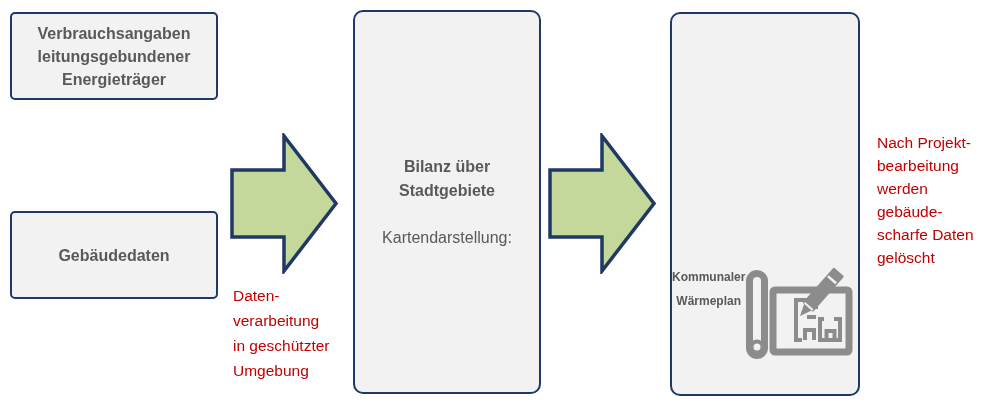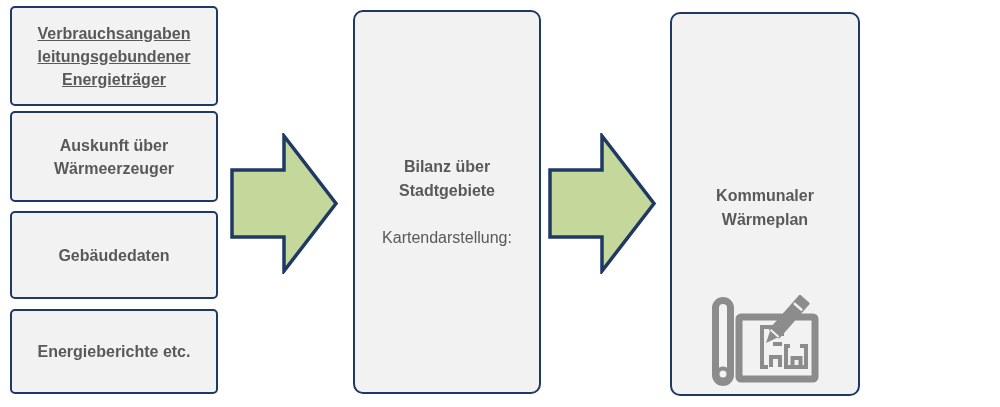--- a/index.html
+++ b/index.html
@@ -24,21 +24,21 @@
   .src {
     left: 10px;
     width: 208px;
     border-radius: 5px;
     display: flex;
     align-items: center;
     justify-content: center;
     font-size: 16px;
     line-height: 23px;
   }
-  #src-0 { top: 6px;  height: 100px; text-decoration: underline; }
+  #src-0 { top: 12px;  height: 88px; }
   #src-1 { top: 111px; height: 91px; }
   #src-2 { top: 211px; height: 88px; }
   #src-3 { top: 309px; height: 85px; }
 
   .process {
     left: 353px; top: 10px;
     width: 188px; height: 384px;
     border-radius: 10px;
     display: flex;
     flex-direction: column;
@@ -49,25 +49,24 @@
   .process .title   { font-weight: bold; line-height: 24px; }
   .process .spacer  { height: 23px; }
   .process .subhead { font-weight: normal; line-height: 24px; }
   .process .body    { font-weight: normal; line-height: 23px; }
 
   .result {
     left: 670px; top: 12px;
     width: 190px; height: 384px;
     border-radius: 10px;
     display: flex;
-    flex-direction: column;
     align-items: center;
-    justify-content: space-between;
+    justify-content: flex-start;
     padding-top: 170px;
-    font-size: 16px;
+    font-size: 12px;
     line-height: 24px;
   }
   .result .icon-wrap { margin-top: 27px; }
 
   .arrow { position: absolute; width: 110px; height: 141px; top: 133px; }
   #arrow-1 { left: 229px; }
   #arrow-2 { left: 547px; }
 
   .note {
     position: absolute;
@@ -83,35 +82,32 @@
 </head>
 <body>
 
 <div class="canvas">
 
   <div class="box src" id="src-0">
     <span>Verbrauchsangaben
 leitungsgebundener
 Energieträger</span>
   </div>
-  <div class="box src" id="src-1">
-    <span>Auskunft über
-Wärmeerzeuger</span>
-  </div>
   <div class="box src" id="src-2">
     <span>Gebäudedaten</span>
-  </div>
-  <div class="box src" id="src-3">
-    <span>Energieberichte etc.</span>
   </div>
 
   <svg class="arrow" id="arrow-1" viewBox="0 0 110 141">
     <polygon points="3,37 55,37 55,3 107,70.5 55,138 55,104 3,104" fill="#c4d89b" stroke="#1f3864" stroke-width="3.5" stroke-linejoin="miter"></polygon>
   </svg>
 
+  <div class="note" id="note-1">Daten-
+verarbeitung
+in geschützter
+Umgebung</div>
 
   <div class="box process">
     <div class="title">Bilanz über
 Stadtgebiete</div>
     <div class="spacer"></div>
     <div class="subhead">Kartendarstellung:</div>
   </div>
 
   <svg class="arrow" id="arrow-2" viewBox="0 0 110 141">
     <polygon points="3,37 55,37 55,3 107,70.5 55,138 55,104 3,104" fill="#c4d89b" stroke="#1f3864" stroke-width="3.5" stroke-linejoin="miter"></polygon>
@@ -142,14 +138,20 @@
         <g>
           <polygon points="88.9,7.4 97.1,14.6 67.7,47.9 59.5,40.7" fill="#8c8c8c" stroke="#8c8c8c" stroke-width="3" stroke-linejoin="round"></polygon>
           <polygon points="67.7,47.9 59.5,40.7 55,54" fill="#8c8c8c"></polygon>
           <line x1="67.7" y1="47.9" x2="59.5" y2="40.7" stroke="#f2f2f2" stroke-width="2"></line>
           <line x1="91.1" y1="21.3" x2="82.9" y2="14.1" stroke="#f2f2f2" stroke-width="2.5"></line>
         </g>
       </svg>
     </div>
   </div>
 
+  <div class="note" id="note-2">Nach Projekt-
+bearbeitung
+werden
+gebäude-
+scharfe Daten
+gelöscht</div>
 
 </div>
 
 </body></html>

